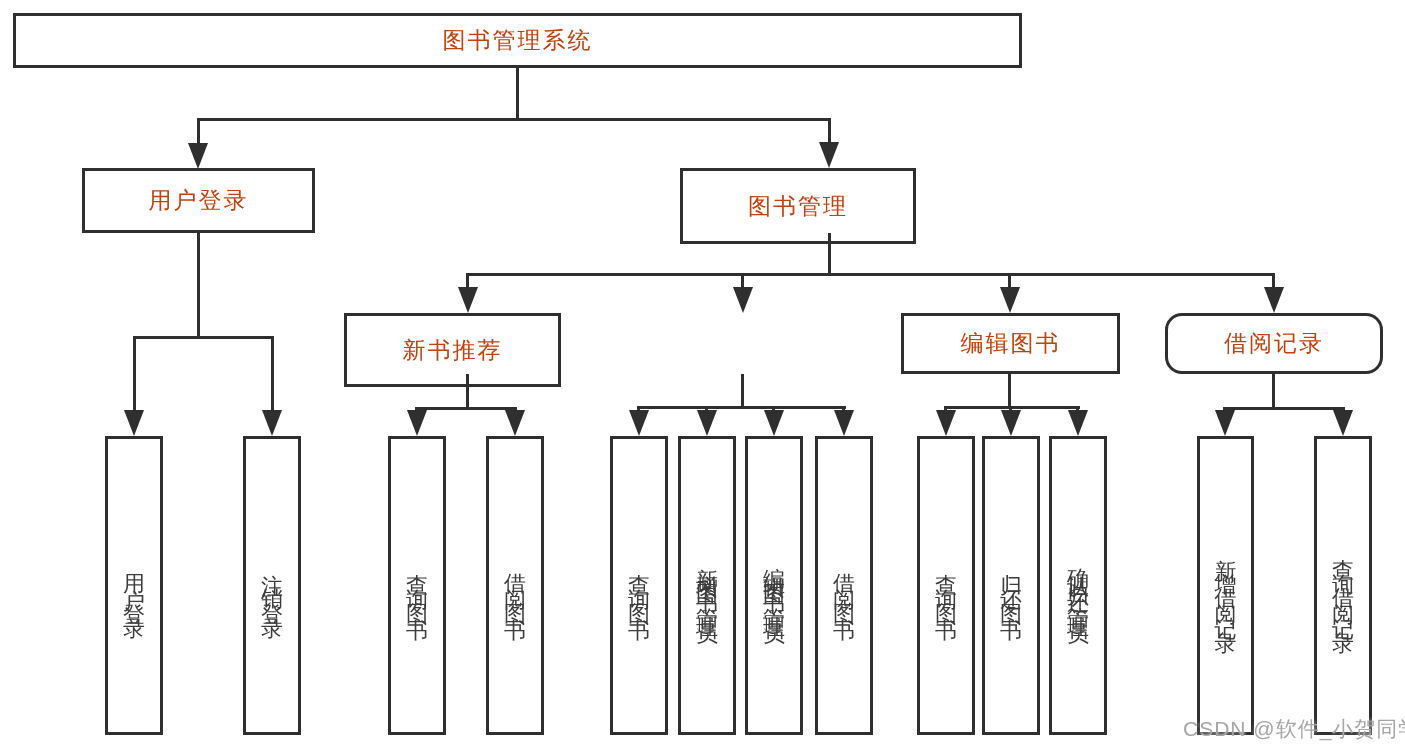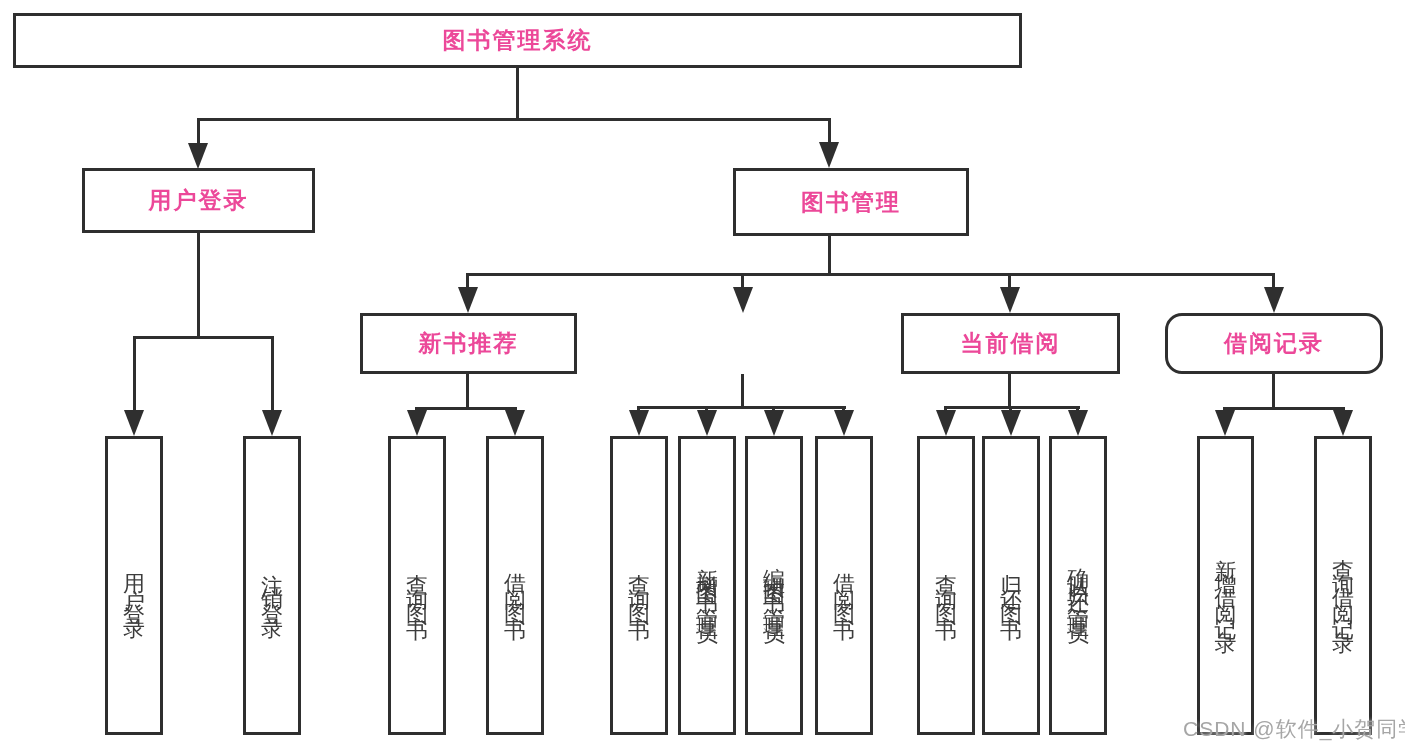--- a/index.html
+++ b/index.html
@@ -3,21 +3,21 @@
 <meta charset="utf-8">
 <style>
   html,body{margin:0;padding:0;background:#ffffff;}
   .canvas{
     position:relative;width:1405px;height:747px;background:#ffffff;overflow:hidden;
     font-family:"Liberation Sans","DejaVu Sans",sans-serif;
   }
   .hbox{
     position:absolute;box-sizing:border-box;background:#ffffff;
     border:3px solid #2f2f2f;display:flex;align-items:center;justify-content:center;
-    font-size:23px;color:#ec4899;letter-spacing:2px;white-space:nowrap;font-weight:bold;
+    font-size:23px;color:#c2410c;letter-spacing:2px;white-space:nowrap;
   }
   .vbox{
     position:absolute;box-sizing:border-box;background:#ffffff;
     border:3px solid #2f2f2f;display:flex;align-items:center;justify-content:center;
     top:436px;height:299px;width:58px;
     font-size:22px;color:#3c3c3c;
     writing-mode:vertical-lr;text-orientation:mixed;
     letter-spacing:15px;line-height:1;overflow:hidden;
   }
   .vbox.long{letter-spacing:8px;}
@@ -35,24 +35,24 @@
   }
 </style>
 </head>
 <body>
 
 <div class="canvas">
 
   <div class="hbox" style="left:13px;top:13px;width:1009px;height:55px;">图书管理系统</div>
 
   <div class="hbox" style="left:82px;top:168px;width:233px;height:65px;">用户登录</div>
-  <div class="hbox" style="left:733px;top:168px;width:236px;height:68px;">图书管理</div>
+  <div class="hbox" style="left:680px;top:168px;width:236px;height:76px;">图书管理</div>
 
-  <div class="hbox" style="left:360px;top:313px;width:217px;height:61px;">新书推荐</div>
-  <div class="hbox" style="left:901px;top:313px;width:219px;height:61px;">当前借阅</div>
+  <div class="hbox" style="left:344px;top:313px;width:217px;height:74px;">新书推荐</div>
+  <div class="hbox" style="left:901px;top:313px;width:219px;height:61px;">编辑图书</div>
   <div class="hbox" style="left:1165px;top:313px;width:218px;height:61px;border-radius:17px;">借阅记录</div>
 
   <div class="vbox" style="left:105px;">用户登录</div>
   <div class="vbox" style="left:243px;">注销登录</div>
 
   <div class="vbox" style="left:388px;">查询图书</div>
   <div class="vbox" style="left:486px;">借阅图书</div>
 
   <div class="vbox" style="left:610px;">查询图书</div>
   <div class="vbox long" style="left:678px;">新增图书（管理员）</div>

